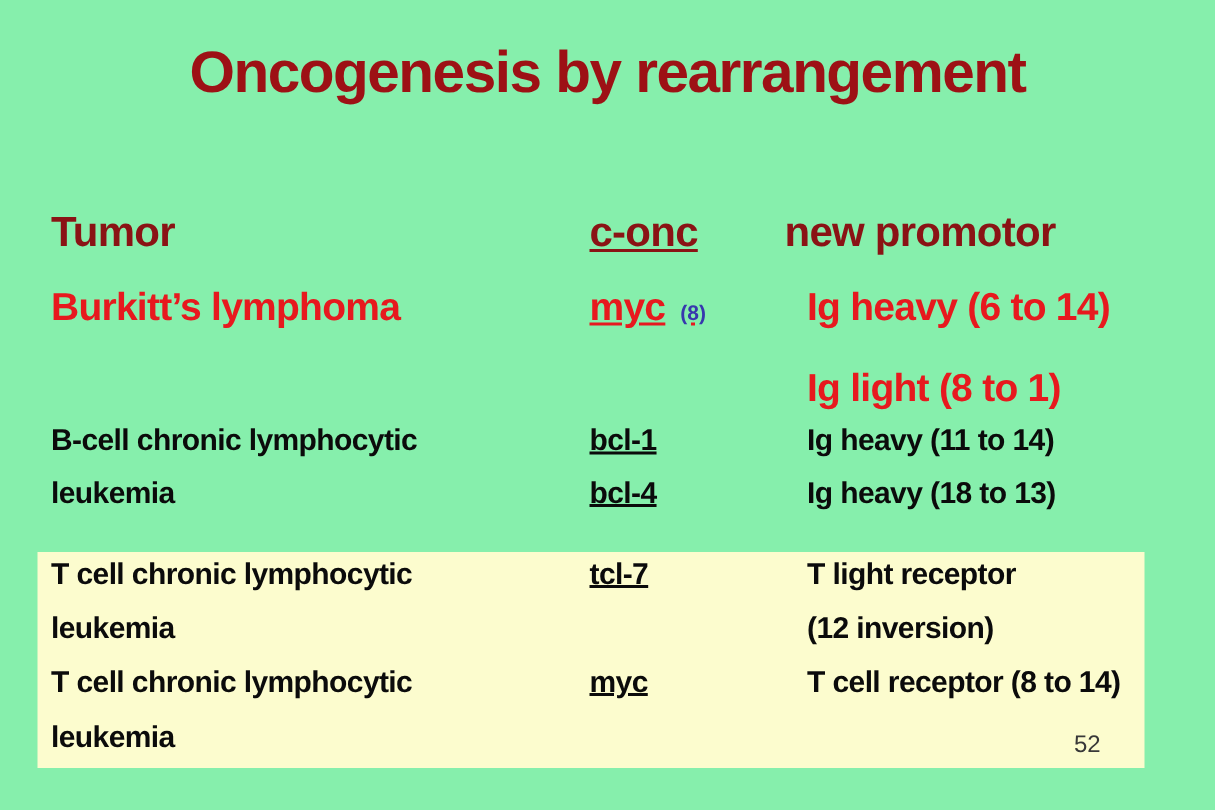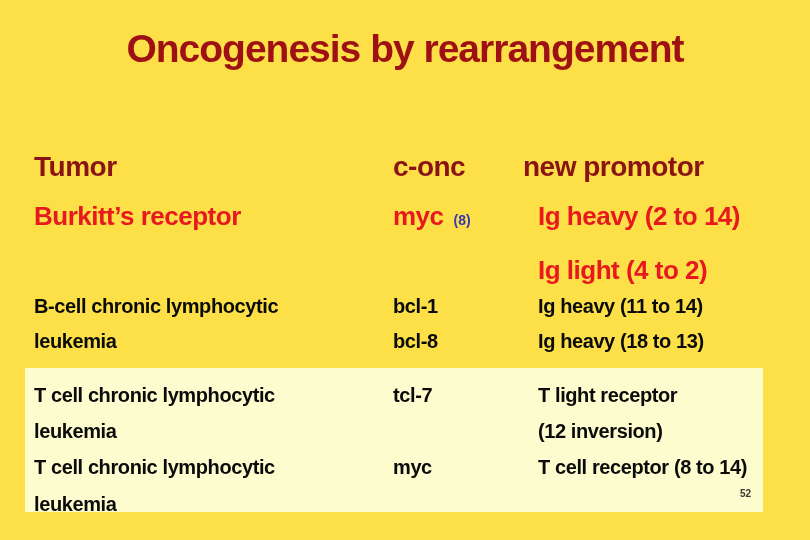--- a/index.html
+++ b/index.html
@@ -1,90 +1,90 @@
 <!DOCTYPE html>
 <html><head>
 <meta charset="utf-8">
 <style>
   html,body { margin:0; padding:0; background:#e6e6e6; }
   .slide {
     position:relative;
     width:810px; height:540px;
-    background:#fde047;
+    background:#86efac;
     font-family:"Liberation Sans", sans-serif;
     font-weight:bold;
     overflow:hidden;
     margin:0 auto;
   }
   .title {
     position:absolute; top:27px; left:0; width:100%;
     text-align:center;
     font-size:39px; line-height:1.15; letter-spacing:-1px;
     color:var(--title-color);
     white-space:nowrap;
   }
   .panel {
     position:absolute; left:25px; top:368px;
     width:738px; height:144px;
     background:var(--panel-bg);
   }
   .row { position:absolute; left:0; width:810px; height:0; }
-  .cell { position:absolute; top:12px; white-space:nowrap; line-height:1.15; }
+  .cell { position:absolute; top:0; white-space:nowrap; line-height:1.15; }
   .c1 { left:34px; }
-  .c2 { left:393px; }
+  .c2 { left:393px;text-decoration:underline; }
   .c3 { left:538px;text-align:right; }
   .header-row { color:var(--header-color); font-size:28px; letter-spacing:-0.5px; }
   .header-row .c3 { left:523px; }
   .red-row { color:var(--red-color); font-size:26px; letter-spacing:-0.5px; }
   .black-row { color:var(--black-color); font-size:20px; letter-spacing:-0.4px; }
   .chromosome {
     font-size:14px; letter-spacing:0;
     color:var(--blue-color);
     margin-left:10px;
   }
   .page-number {
-    position:absolute; left:740px; top:488px;
-    font-size:10px; font-weight:bold; line-height:1.1;
+    position:absolute; left:716px; top:488px;
+    font-size:16px; font-weight:normal; line-height:1.1;
     color:#383838;
   }
 </style>
 </head>
 <body>
 
 <div class="slide" style="--title-color: #9D1115; --header-color: #8A1315; --red-color: #E7191E; --blue-color: #3737AE; --black-color: #0B0B0B; --panel-bg: #FCFCCE;">
 
   <div class="title">Oncogenesis by rearrangement</div>
 
   <div class="panel"></div>
 
   <div class="row header-row" style="top:139px;">
     <span class="cell c1">Tumor</span>
     <span class="cell c2">c-onc</span>
     <span class="cell c3">new promotor</span>
   </div>
 
   <div class="row red-row" style="top:190px;">
-    <span class="cell c1">Burkitt’s receptor</span>
+    <span class="cell c1">Burkitt’s lymphoma</span>
     <span class="cell c2"><span>myc</span><span class="chromosome">(8)</span></span>
-    <span class="cell c3">Ig heavy (2 to 14)</span>
+    <span class="cell c3">Ig heavy (6 to 14)</span>
   </div>
 
   <div class="row red-row" style="top:244px;">
-    <span class="cell c3">Ig light (4 to 2)</span>
+    <span class="cell c3">Ig light (8 to 1)</span>
   </div>
 
   <div class="row black-row" style="top:283px;">
     <span class="cell c1">B-cell chronic lymphocytic</span>
     <span class="cell c2">bcl-1</span>
     <span class="cell c3">Ig heavy (11 to 14)</span>
   </div>
 
   <div class="row black-row" style="top:318px;">
     <span class="cell c1">leukemia</span>
-    <span class="cell c2">bcl-8</span>
+    <span class="cell c2">bcl-4</span>
     <span class="cell c3">Ig heavy (18 to 13)</span>
   </div>
 
   <div class="row black-row" style="top:372px;">
     <span class="cell c1">T cell chronic lymphocytic</span>
     <span class="cell c2">tcl-7</span>
     <span class="cell c3">T light receptor</span>
   </div>
 
   <div class="row black-row" style="top:408px;">

